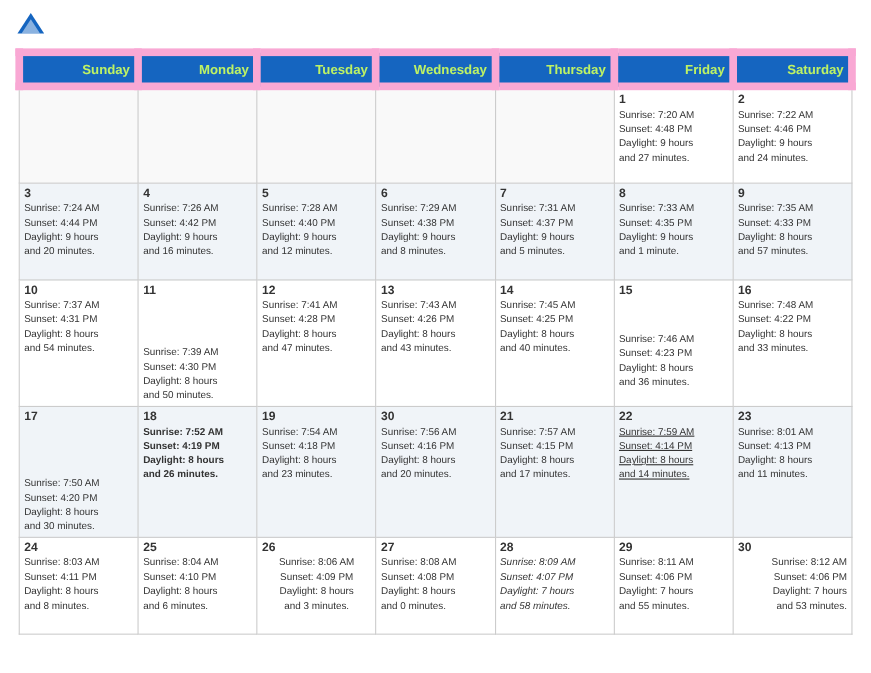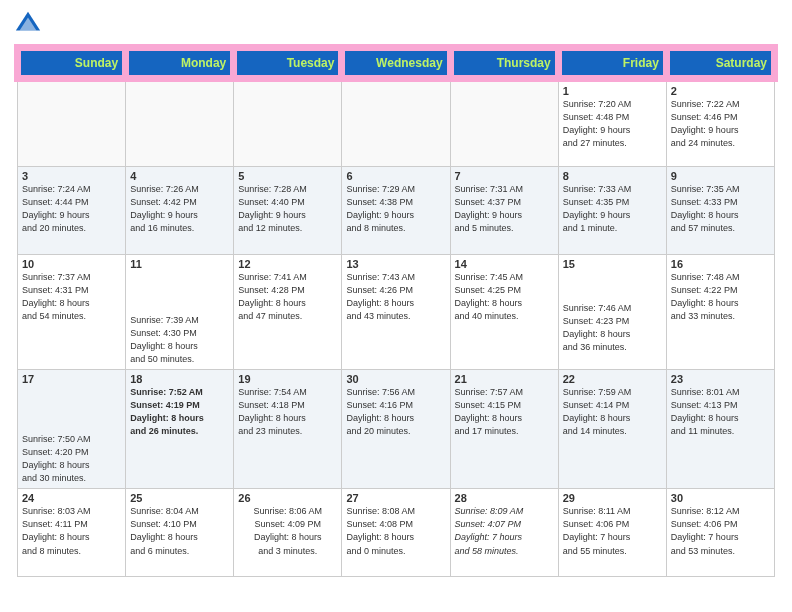--- a/index.html
+++ b/index.html
@@ -281,21 +281,21 @@
           </td>
           <td>
             <span class="day-number">21</span>
             <div class="day-info" style="white-space: pre-line;">Sunrise: 7:57 AM
 Sunset: 4:15 PM
 Daylight: 8 hours
 and 17 minutes.</div>
           </td>
           <td>
             <span class="day-number">22</span>
-            <div class="day-info" style="white-space: pre-line;">Sunrise: 7:59 AM
+            <div class="day-info" style="white-space: pre-line; text-decoration: underline;">Sunrise: 7:59 AM
 Sunset: 4:14 PM
 Daylight: 8 hours
 and 14 minutes.</div>
           </td>
           <td>
             <span class="day-number">23</span>
             <div class="day-info" style="white-space: pre-line;">Sunrise: 8:01 AM
 Sunset: 4:13 PM
 Daylight: 8 hours
 and 11 minutes.</div>
@@ -339,21 +339,21 @@
           </td>
           <td>
             <span class="day-number">29</span>
             <div class="day-info" style="white-space: pre-line;">Sunrise: 8:11 AM
 Sunset: 4:06 PM
 Daylight: 7 hours
 and 55 minutes.</div>
           </td>
           <td>
             <span class="day-number">30</span>
-            <div class="day-info" style="white-space: pre-line;">Sunrise: 8:12 AM
+            <div class="day-info" style="white-space: pre-line; text-align: right;">Sunrise: 8:12 AM
 Sunset: 4:06 PM
 Daylight: 7 hours
 and 53 minutes.</div>
           </td>
         </tr>
       </tbody>
   </table>
 </div>
 
 </body></html>

